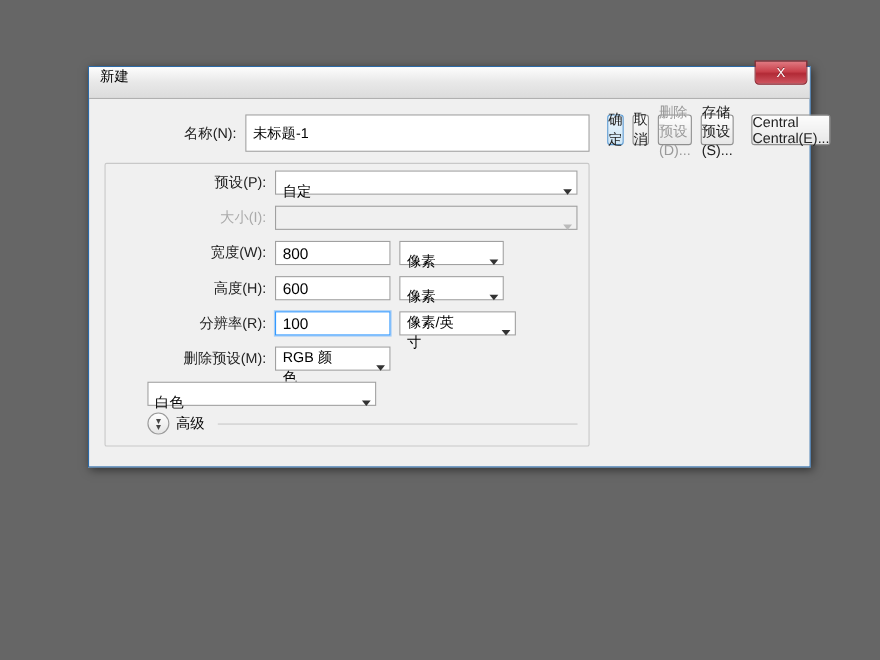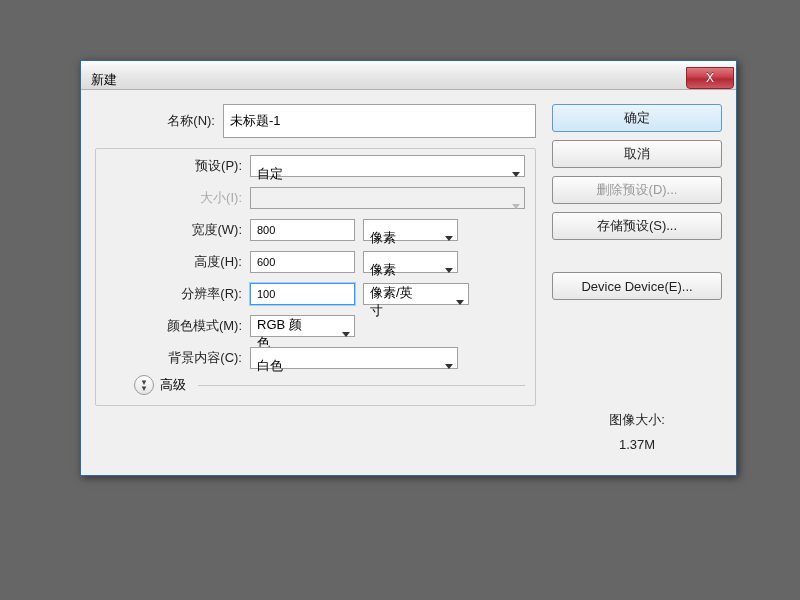--- a/index.html
+++ b/index.html
@@ -19,21 +19,21 @@
     width: 655px;
     background: #f0f0f0;
     border: 1px solid #2b6aa8;
     box-shadow: 2px 2px 8px rgba(0,0,0,0.5);
   }
   .titlebar {
     height: 28px;
     background: linear-gradient(to bottom, #fdfdfd 0%, #e8e8e8 50%, #dcdcdc 100%);
     border-bottom: 1px solid #b0b0b0;
     display: flex;
-    align-items: flex-end;
+    align-items: flex-start;
     justify-content: space-between;
     padding-left: 10px;
   }
   .close-btn {
     width: 46px;
     height: 20px;
     margin-right: 2px;
     margin-top: -6px;
     background: linear-gradient(to bottom, #e07a82 0%, #c8404b 45%, #b22a36 55%, #cf5560 100%);
     border: 1px solid #8a2530;
@@ -51,21 +51,20 @@
     display: flex;
     gap: 16px;
     justify-content: space-between;
   }
   .left-col {
     flex: 1;
   }
   .right-col {
     width: 170px;
     display: flex;
-    flex-direction: column;
     gap: 8px;
   }
   .btn {
     height: 26px;
     background: linear-gradient(to bottom, #fdfdfd, #e7e7e7);
     border: 1px solid #8f8f8f;
     border-radius: 3px;
     font-size: 13px;
     color: #222;
     cursor: pointer;
@@ -103,21 +102,21 @@
     padding: 0 6px;
     font-size: 13px;
     box-sizing: border-box;
   }
   .num-input {
     width: 105px;
     height: 22px;
     border: 1px solid #a0a0a0;
     background: #fff;
     padding: 0 6px;
-    font-size: 11px;
+    font-size: 14px;
     box-sizing: border-box;
   }
   .num-input.focus {
     border-color: #3399ff;
     outline: 1px solid rgba(51,153,255,0.4);
   }
   .select {
     height: 22px;
     border: 1px solid #a0a0a0;
     background: #fff;
@@ -261,30 +260,29 @@
             <div class="row-label" style="width:108px">分辨率(R):</div>
             <input class="num-input focus" type="text" value="100" style="">
             <div style="width:8px"></div>
             <div class="select" style="width:106px">
               <span>像素/英寸</span>
               <span class="caret"></span>
             </div>
           </div>
 
           <div class="row">
-            <div class="row-label" style="width:108px">颜色模式(M):</div>
+            <div class="row-label" style="width:108px">删除预设(M):</div>
             <div class="select" style="width:105px">
               <span>RGB 颜色</span>
               <span class="caret"></span>
             </div>
             <div style="width:8px"></div>
           </div>
 
           <div class="row" style="margin-bottom:4px">
-            <div class="row-label" style="width:108px">背景内容(C):</div>
             <div class="select" style="width:208px">
               <span>白色</span>
               <span class="caret"></span>
             </div>
           </div>
 
           <div class="advanced-row">
             <div class="chev-btn">
               <div class="chev-double">
                 <span>▾</span>
@@ -307,22 +305,18 @@
         <span>取消</span>
       </div>
       <div class="btn disabled">
         <span>删除预设(D)...</span>
       </div>
       <div class="btn">
         <span>存储预设(S)...</span>
       </div>
       <div class="spacer-gap"></div>
       <div class="btn">
-        <span>Device Device(E)...</span>
-      </div>
-
-      <div class="image-size-block">
-        <div>图像大小:</div>
-        <div>1.37M</div>
-      </div>
+        <span>Central Central(E)...</span>
+      </div>
+
     </div>
   </div>
 </div>
 
 </body></html>

